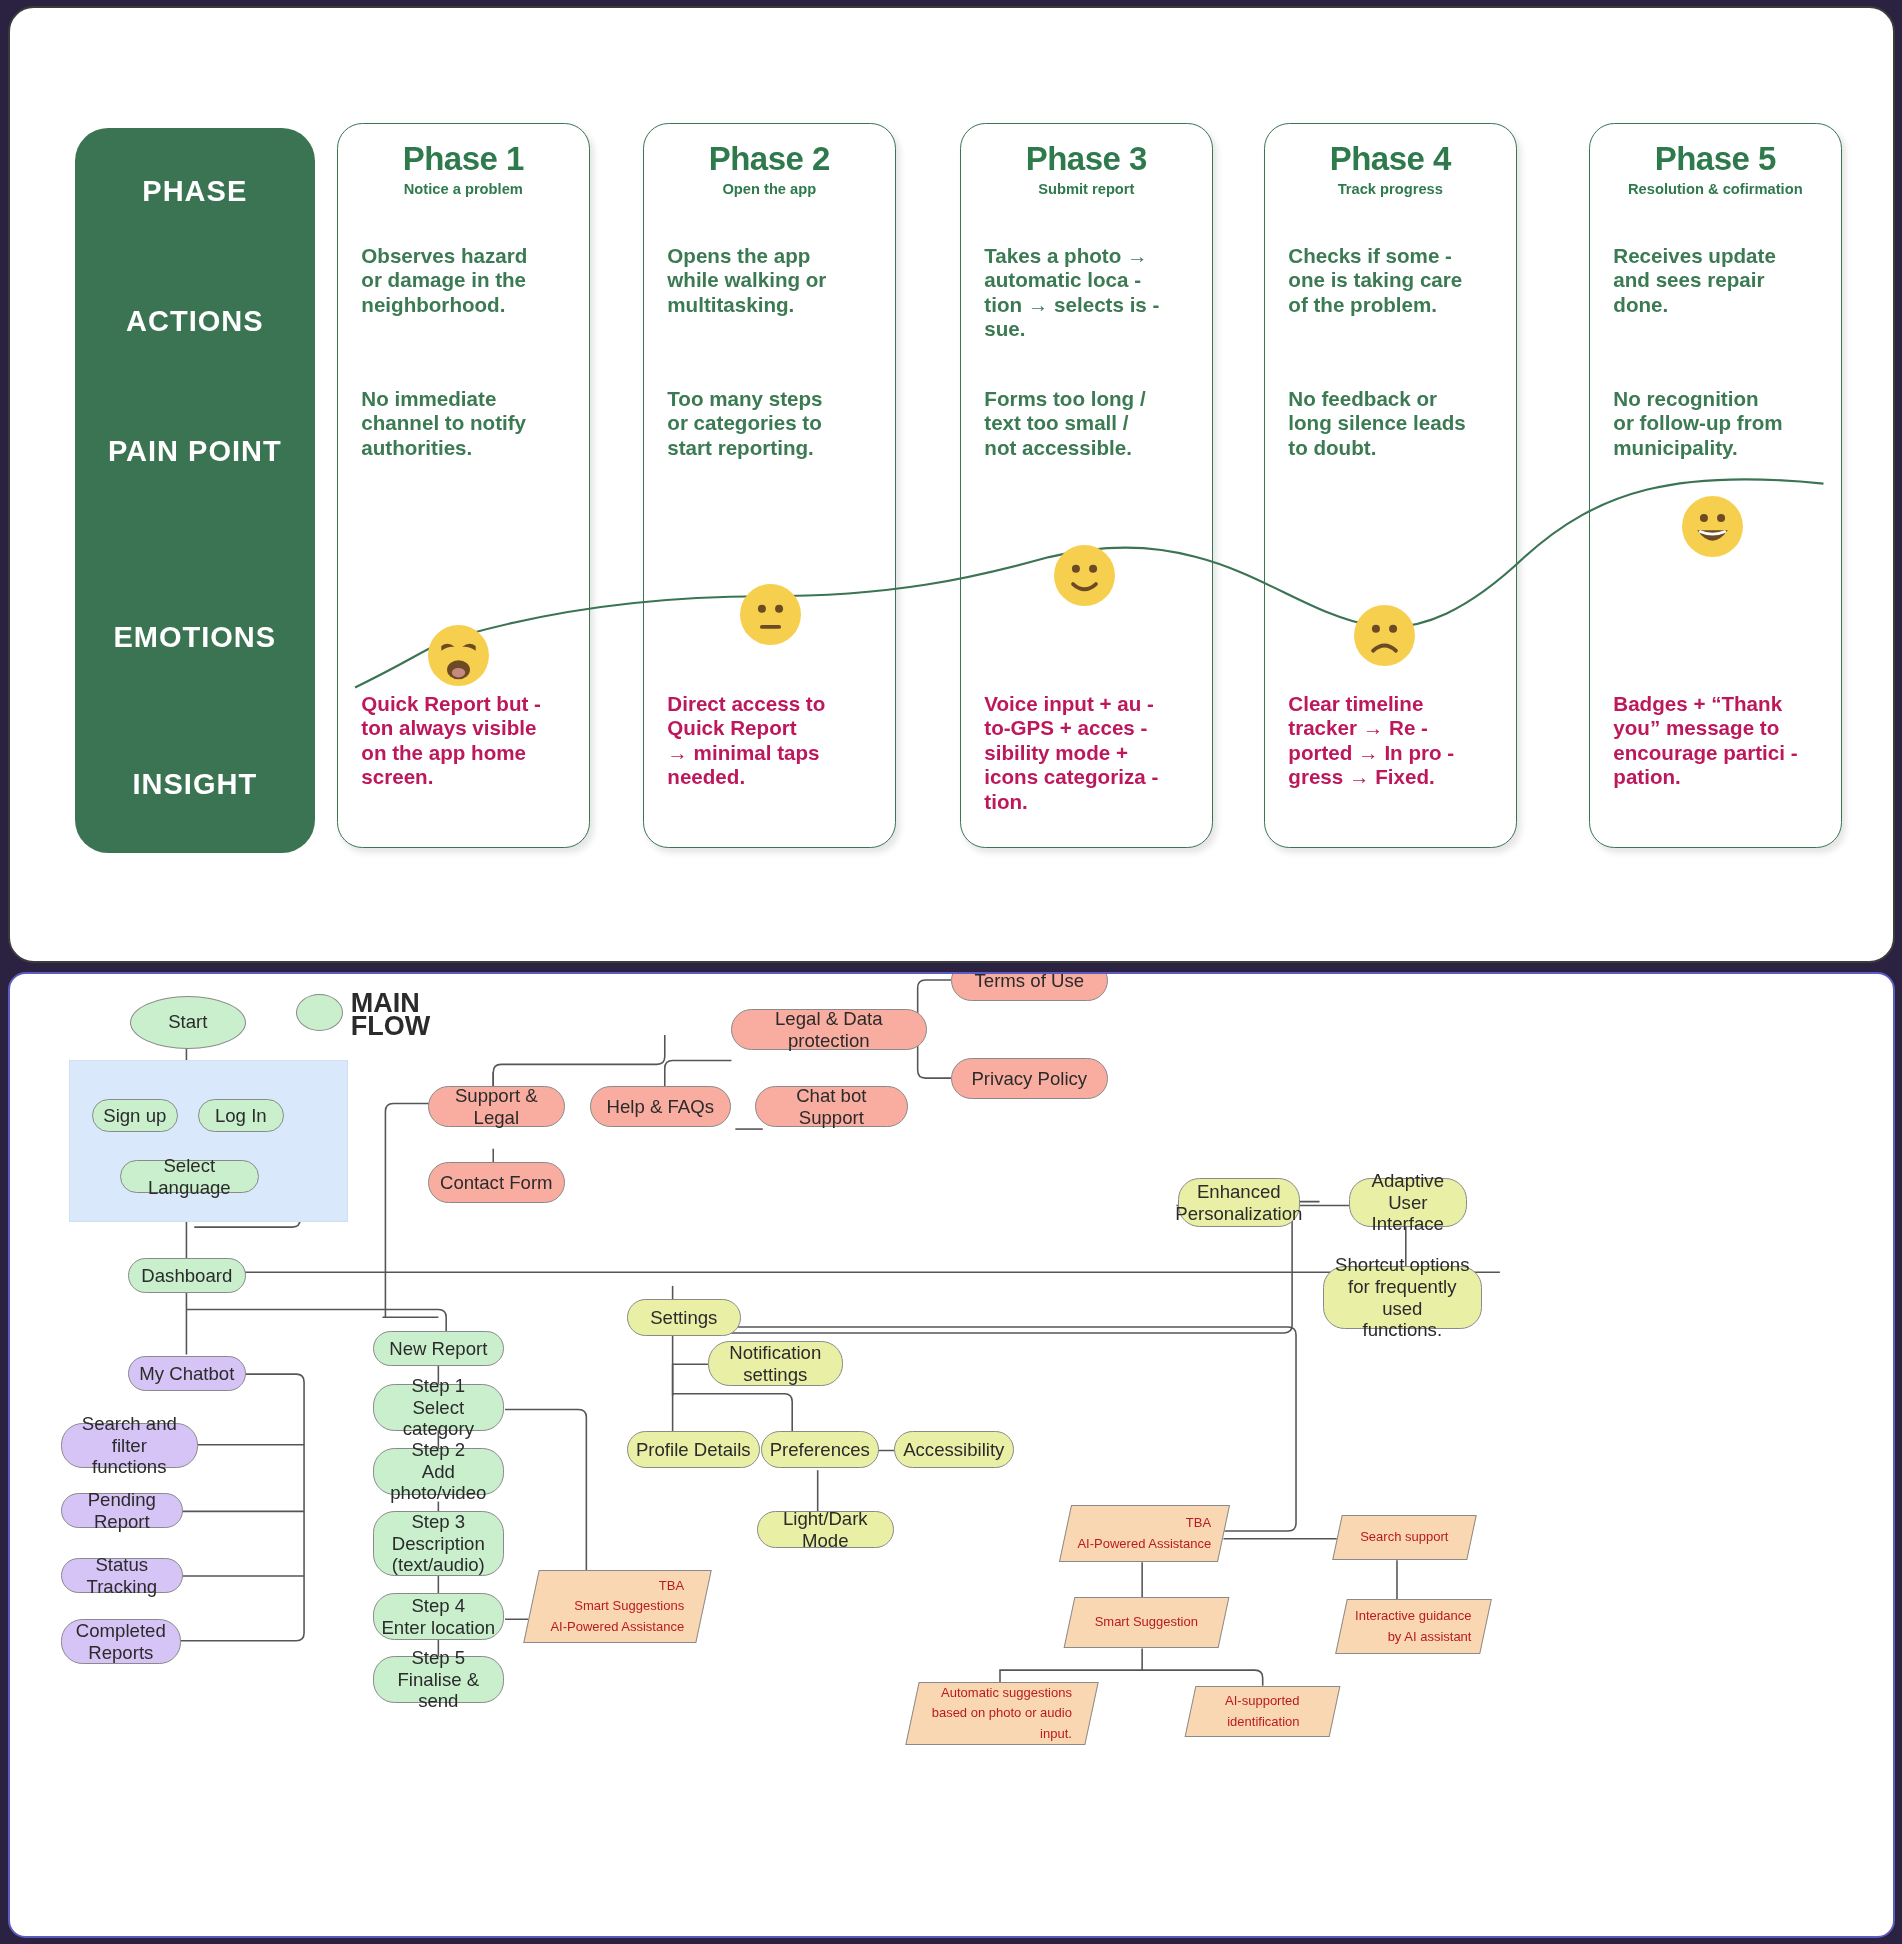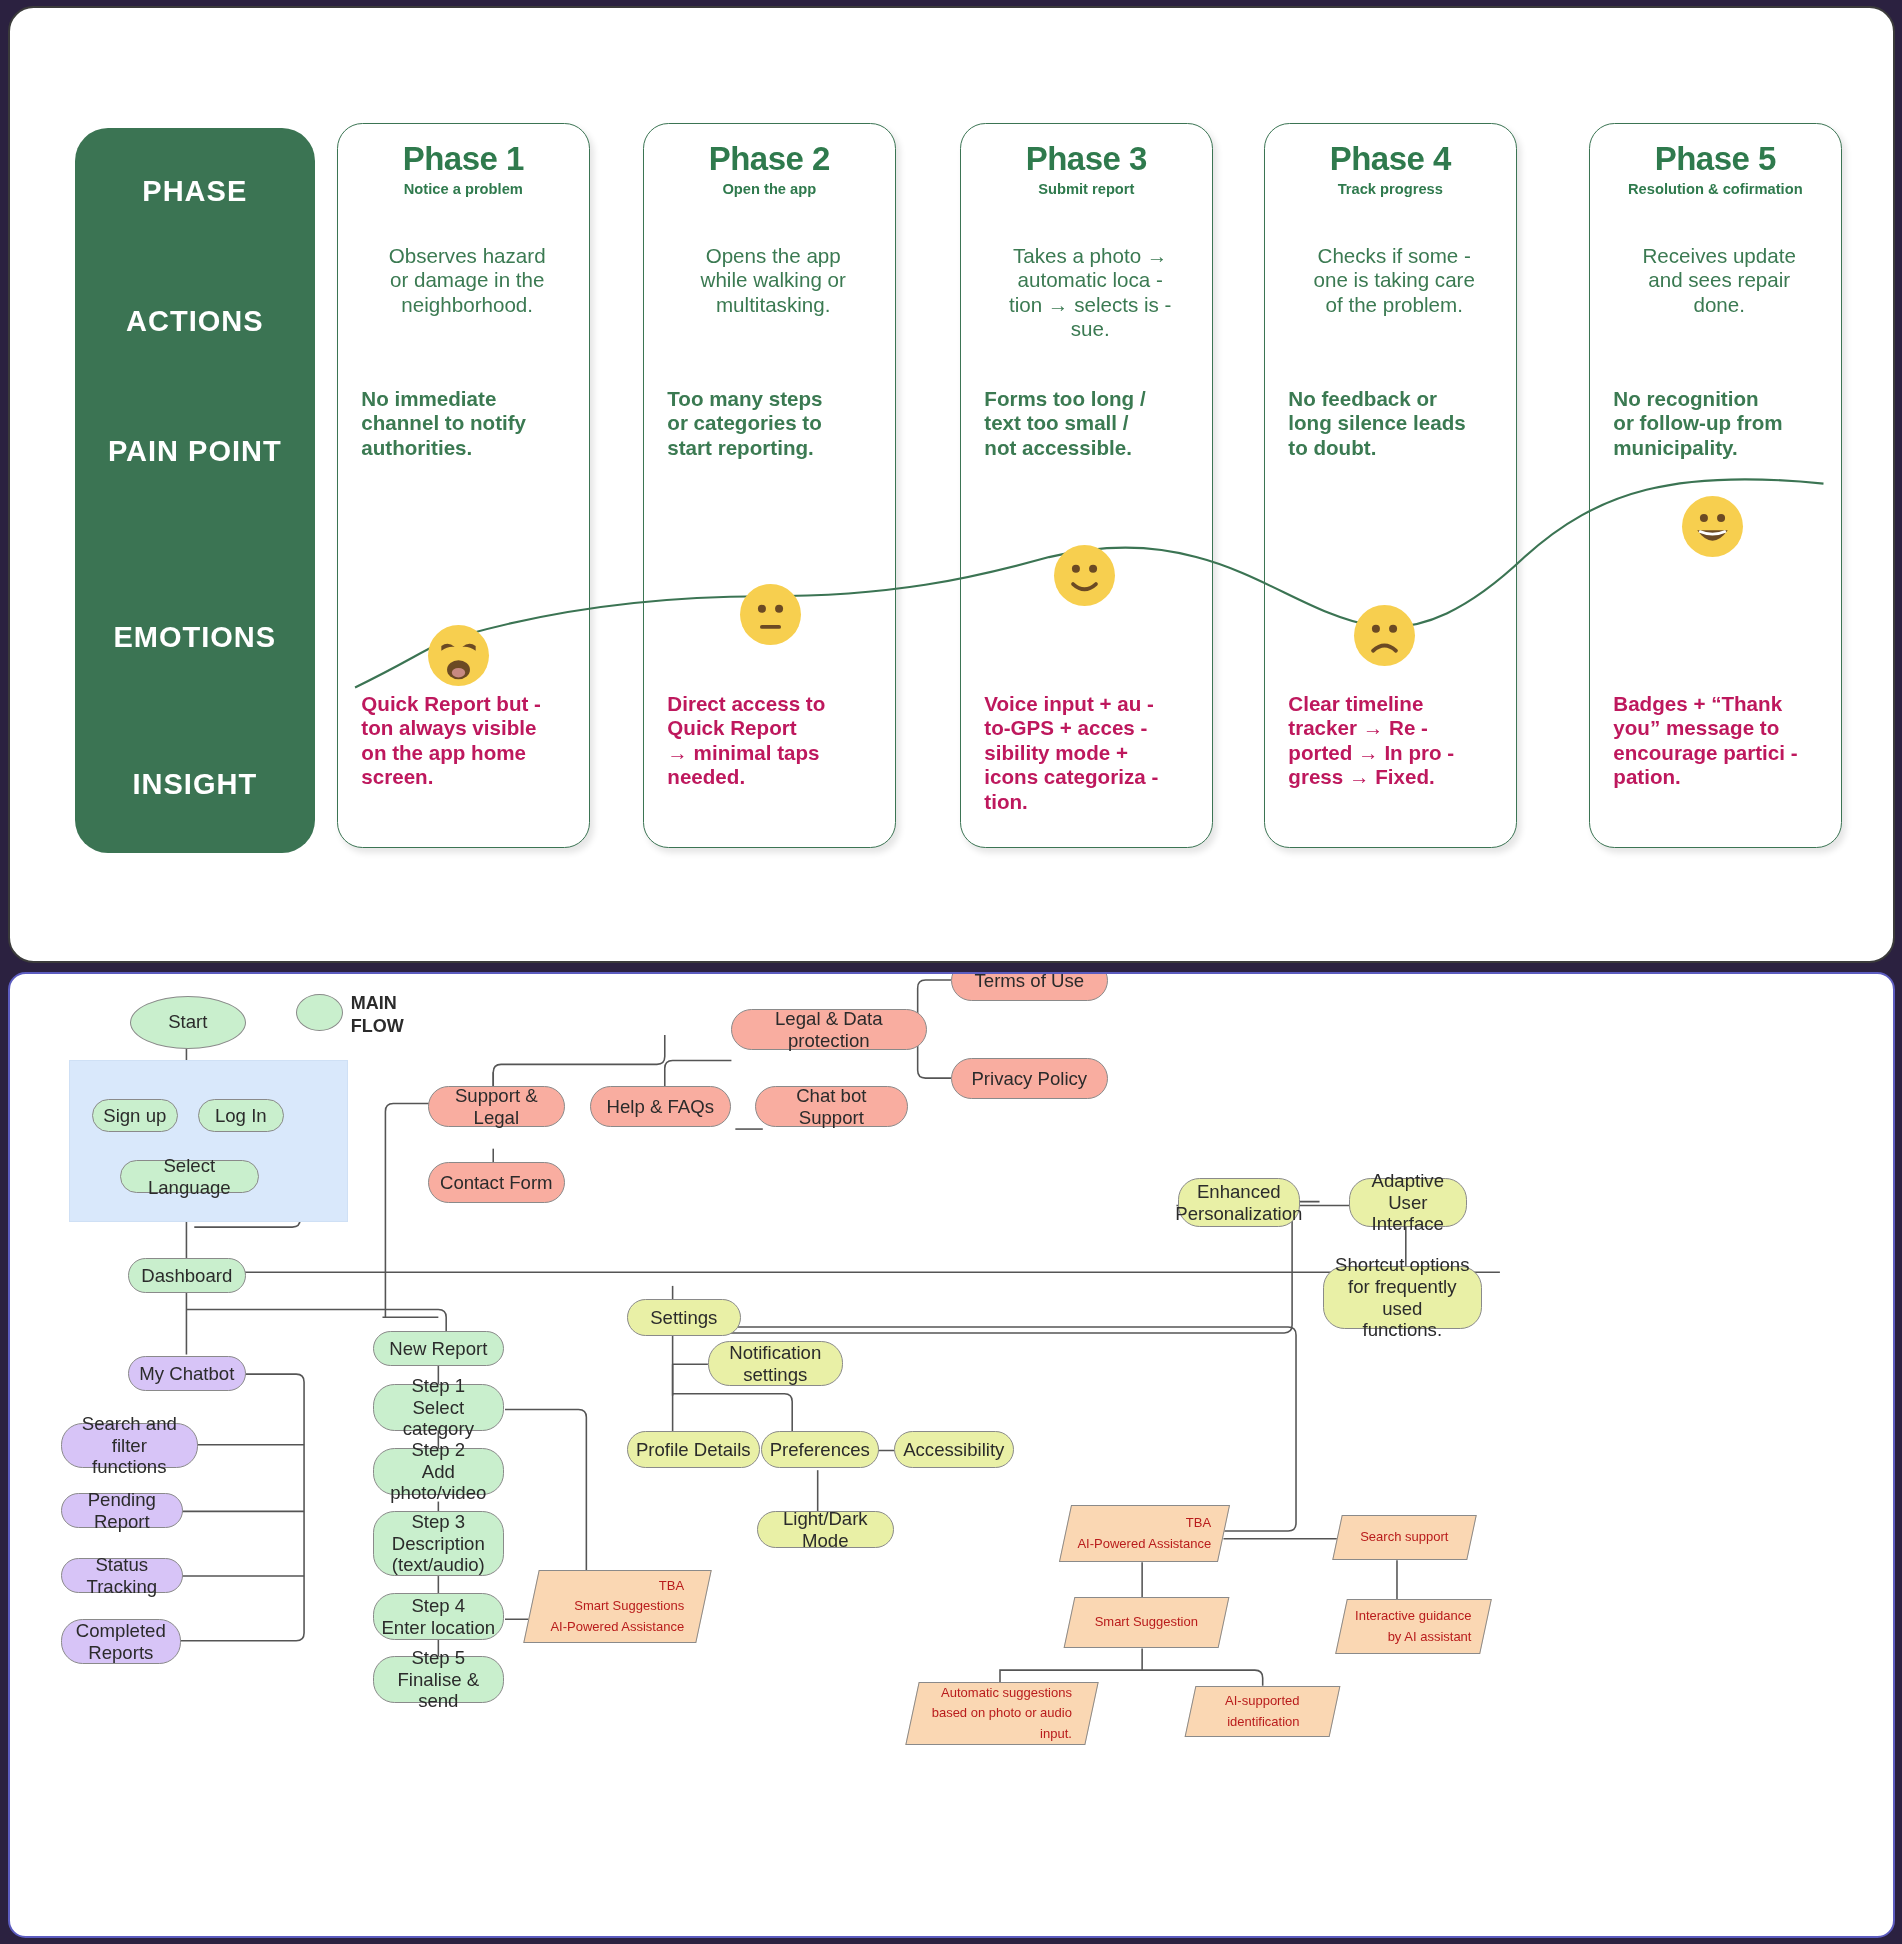--- a/index.html
+++ b/index.html
@@ -73,25 +73,24 @@
     color: #2f7a4d;
     font-weight: 700;
     font-size: 14.7px;
     margin-top: 3.9px;
     padding: 0 5.9px;
   }
   .phase-action {
     position: absolute;
     top: 120px; left: 23.5px; right: 15.7px;
     color: #3b7a52;
-    font-weight: 400;
+    font-weight: 700;
     font-size: 20.6px;
     line-height: 24.5px;
     white-space: pre-line;
-    text-align: center;
   }
   .phase-pain {
     position: absolute;
     top: 263px; left: 23.5px; right: 11.8px;
     color: #3b7a52;
     font-weight: 700;
     font-size: 20.6px;
     line-height: 24.5px;
     white-space: pre-line;
   }
@@ -163,21 +162,21 @@
     background: #d9e8fb;
     border: 1px solid #cfe0f5;
     z-index: 1;
   }
   .legend-circle {
     position:absolute; width: 47px; height: 37px;
     background:#c9efcd; border:1px solid #8a8a8a; border-radius:50%;
     z-index:3;
   }
   .legend-text {
-    position:absolute; font-size: 18px; line-height:23.5px; font-weight:700;
+    position:absolute; font-size: 27px; line-height:23.5px; font-weight:700;
     color:#2b2b2b; white-space: pre-line; z-index:3;
   }
 </style>
 </head>
 <body>
 
 <div class="page">
 
   <div class="journey-panel">
 

